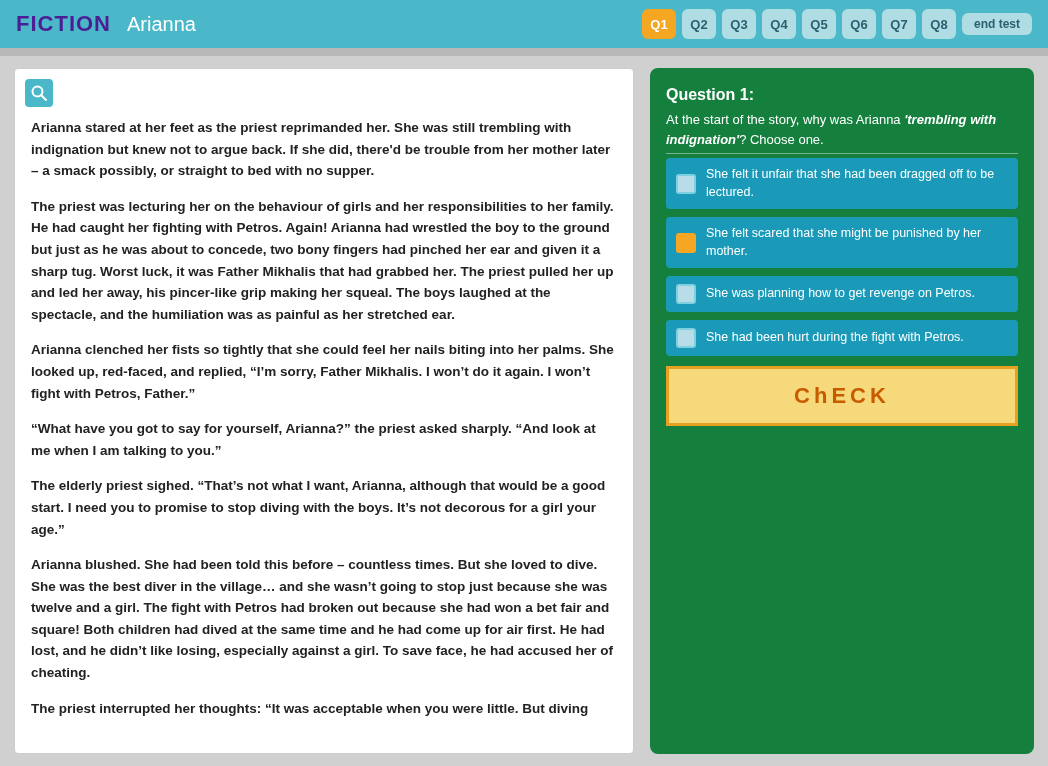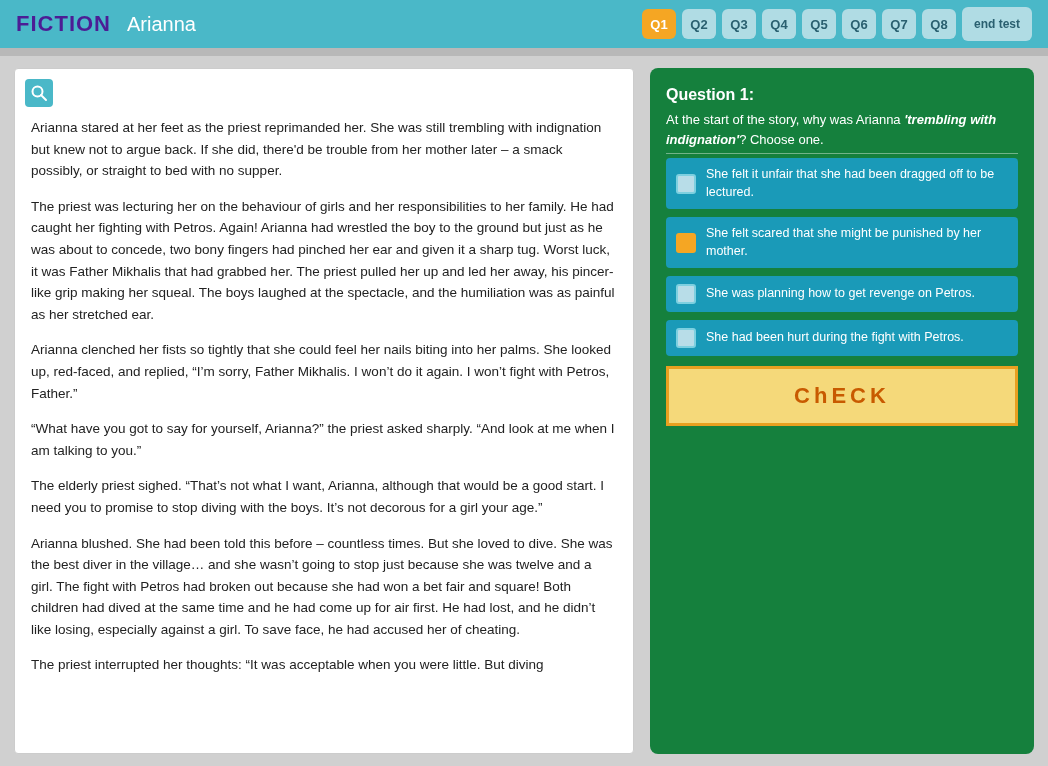--- a/index.html
+++ b/index.html
@@ -55,21 +55,21 @@
     .nav-btn.active {
       background: #f5a623;
       color: #fff;
     }
     .end-test-btn {
       background: #b0dce4;
       color: #2a6070;
       border: none;
       border-radius: 6px;
       padding: 0 12px;
-      height: 34px;
+      height: 22px;
       font-size: 12px;
       font-weight: bold;
       cursor: pointer;
     }
 
     
     #divider {
       height: 8px;
       background: #b8b8b8;
     }
@@ -106,20 +106,21 @@
       justify-content: center;
     }
     #passage-text {
       margin-top: 36px;
       font-size: 13.5px;
       line-height: 1.6;
       color: #222;
     }
     #passage-text p {
       margin-bottom: 14px;
+      font-weight: bold;
     }
 
     
     #question-panel {
       background: #15803d;
       border-radius: 8px;
       flex: 1;
       padding: 18px 16px;
       display: flex;
       flex-direction: column;

